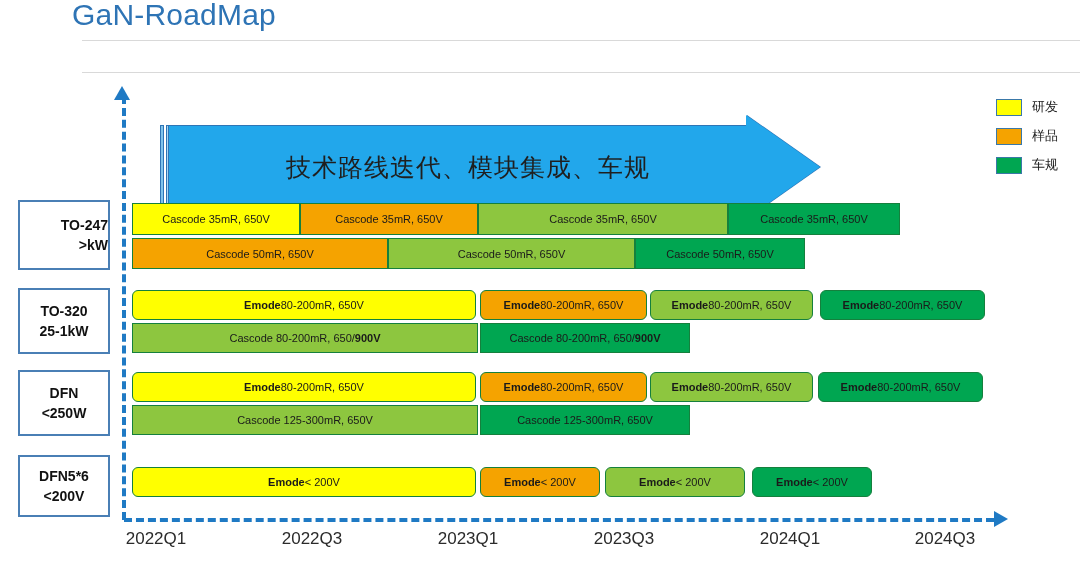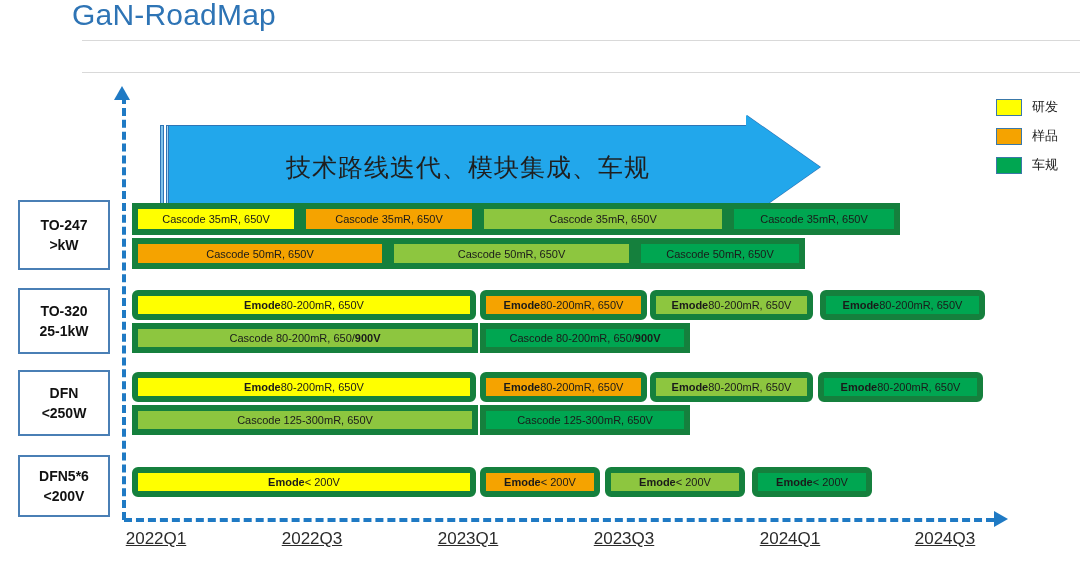--- a/index.html
+++ b/index.html
@@ -10,42 +10,42 @@
   .title{position:absolute;left:72px;top:-2px;font-size:30px;color:#2e74b5;letter-spacing:.2px;font-family:"Liberation Sans",sans-serif;}
   .title-rule{position:absolute;left:82px;top:40px;width:998px;height:1px;background:#d9d9d9;}
   .rule2{position:absolute;left:82px;top:72px;width:998px;height:1px;background:#d9d9d9;}
 
   
   .y-axis{position:absolute;left:122px;top:96px;width:0;height:424px;border-left:4px dashed #1f7ac4;}
   .y-arrow{position:absolute;left:114px;top:86px;width:0;height:0;border-left:8px solid transparent;border-right:8px solid transparent;border-bottom:14px solid #1f7ac4;}
   .x-axis{position:absolute;left:124px;top:518px;width:870px;height:0;border-top:4px dashed #1f7ac4;}
   .x-arrow{position:absolute;left:994px;top:511px;width:0;height:0;border-top:8px solid transparent;border-bottom:8px solid transparent;border-left:14px solid #1f7ac4;}
 
-  .tick{position:absolute;top:529px;font-size:17px;color:#2b2b2b;transform:translateX(-50%);white-space:nowrap;font-family:"Liberation Sans",sans-serif;text-decoration:underline;}
+  .tick{position:absolute;top:529px;font-size:17px;color:#2b2b2b;transform:translateX(-50%);white-space:nowrap;font-family:"Liberation Sans",sans-serif;}
 
   
   .banner{position:absolute;left:168px;top:93px;width:652px;height:85px;margin-top:32px;}
   .banner .body{position:absolute;left:0;top:0;width:580px;height:85px;background:#22a7eb;border:1px solid #2e75b6;box-sizing:border-box;}
   .banner .head{position:absolute;left:578px;top:-10px;width:0;height:0;border-top:52px solid transparent;border-bottom:52px solid transparent;border-left:74px solid #22a7eb;filter:drop-shadow(1px 0 0 #2e75b6);}
   .banner .tab1{position:absolute;left:-8px;top:0;width:4px;height:85px;background:#7fc4ec;border:1px solid #2e75b6;box-sizing:border-box;}
   .banner .tab2{position:absolute;left:-2px;top:0;width:4px;height:85px;background:#a8d6f2;border:1px solid #2e75b6;box-sizing:border-box;}
   .banner .label{position:absolute;left:0;top:0;width:600px;height:85px;display:flex;align-items:center;justify-content:center;font-size:25px;color:#1f1f1f;font-family:"DejaVu Sans","Liberation Sans",sans-serif;letter-spacing:1px;}
 
   
   .legend{position:absolute;left:996px;top:95px;width:110px;}
   .legend-row{display:flex;align-items:center;height:24px;margin-bottom:5px;}
   .legend-sw{width:26px;height:17px;border:1px solid #3a78a8;box-sizing:border-box;margin-right:10px;}
   .legend-tx{font-size:13px;color:#222;font-family:"DejaVu Sans","Liberation Sans",sans-serif;}
 
   
   .cat{position:absolute;left:18px;width:92px;border:2px solid #4a7fb5;background:#fff;box-sizing:border-box;display:flex;flex-direction:column;align-items:center;justify-content:center;}
   .cat span{font-size:14px;font-weight:bold;color:#111;line-height:1.45;font-family:"Liberation Sans",sans-serif;}
 
   
-  .bar{position:absolute;box-sizing:border-box;border:6px solid #15803d;display:flex;align-items:center;justify-content:center;font-size:11px;color:#1a1a1a;white-space:nowrap;overflow:hidden;font-family:"Liberation Sans",sans-serif;text-align:center;}
+  .bar{position:absolute;box-sizing:border-box;border:1px solid #15803d;display:flex;align-items:center;justify-content:center;font-size:11px;color:#1a1a1a;white-space:nowrap;overflow:hidden;font-family:"Liberation Sans",sans-serif;text-align:center;}
   .bar.rnd{border-radius:6px;}
   .bar b{font-weight:bold;}
 </style>
 </head>
 <body>
 
 <div id="stage">
 
   <div class="title">GaN-RoadMap</div>
   <div class="title-rule"></div>
@@ -81,21 +81,21 @@
         <div class="legend-sw" style="background: rgb(245, 163, 0);"></div>
         <div class="legend-tx">样品</div>
       </div>
       <div class="legend-row">
         <div class="legend-sw" style="background: rgb(0, 166, 81);"></div>
         <div class="legend-tx">车规</div>
       </div>
     </div>
 
   <div id="cats">
-      <div class="cat" style="top: 200px; height: 70px;">
+      <div class="cat" style="top: 200px; height: 70px; align-items: flex-end;">
         <span>TO-247</span>
         <span>&gt;kW</span>
       </div>
       <div class="cat" style="top: 288px; height: 66px;">
         <span>TO-320</span>
         <span>25-1kW</span>
       </div>
       <div class="cat" style="top: 370px; height: 66px;">
         <span>DFN</span>
         <span>&lt;250W</span>

